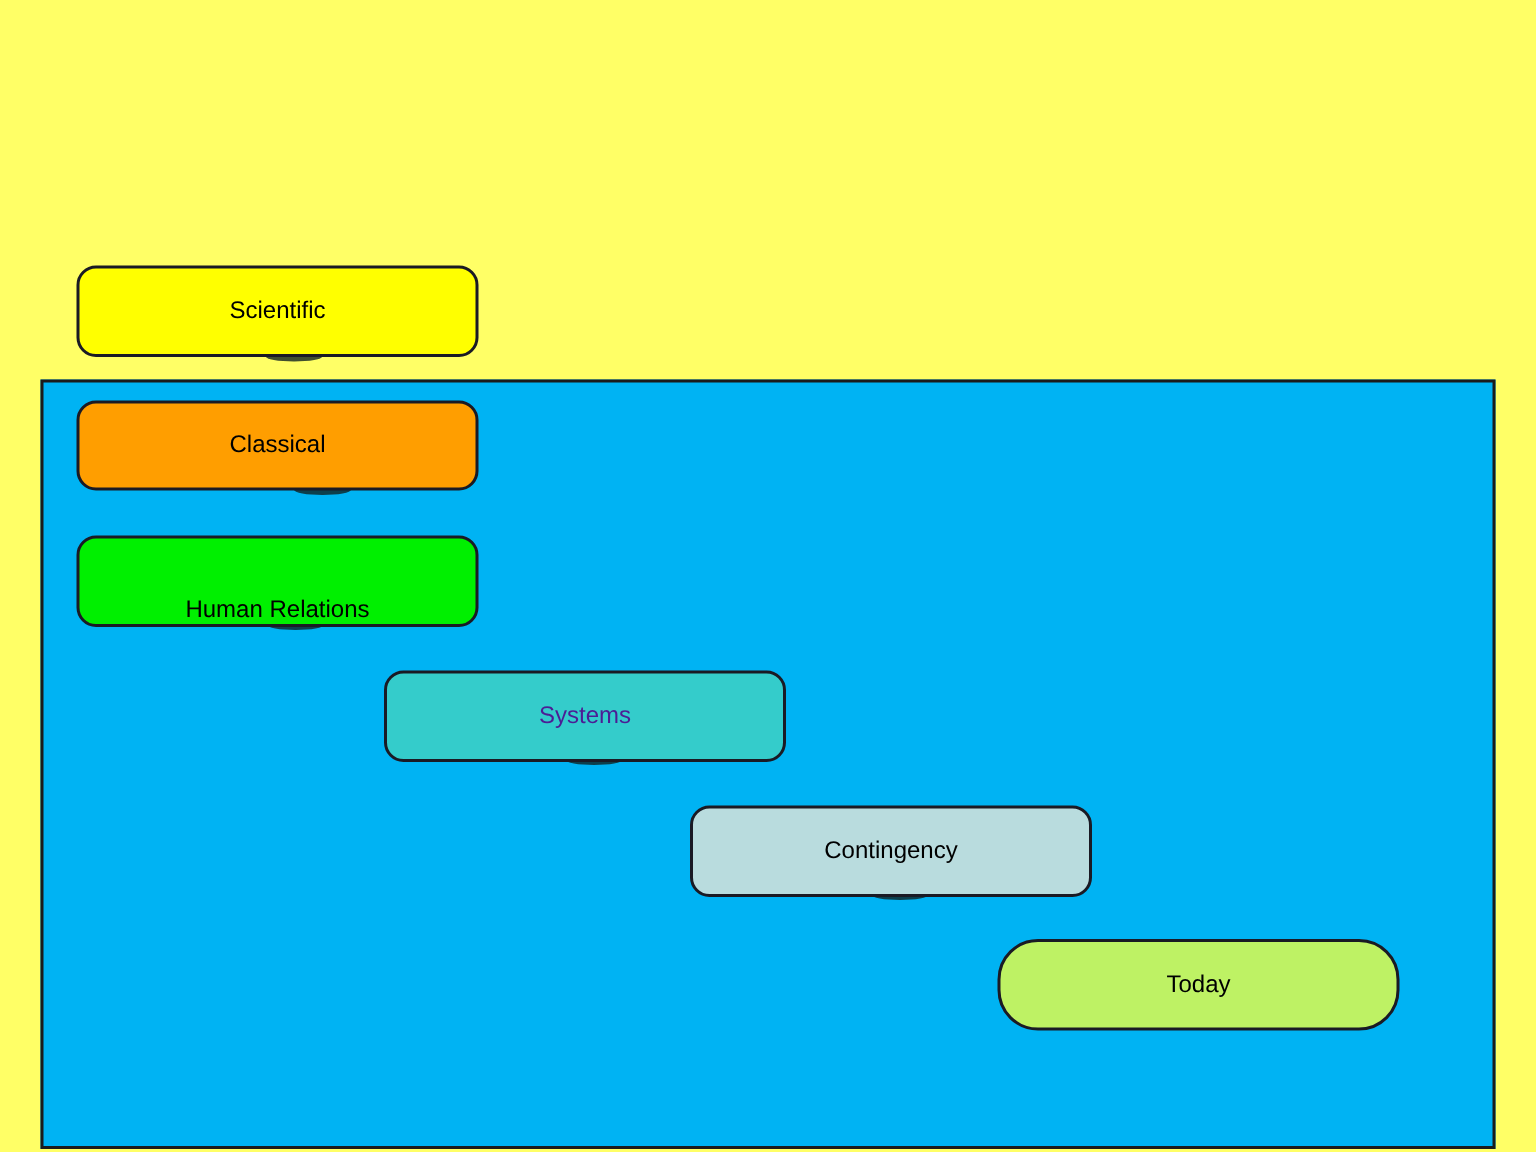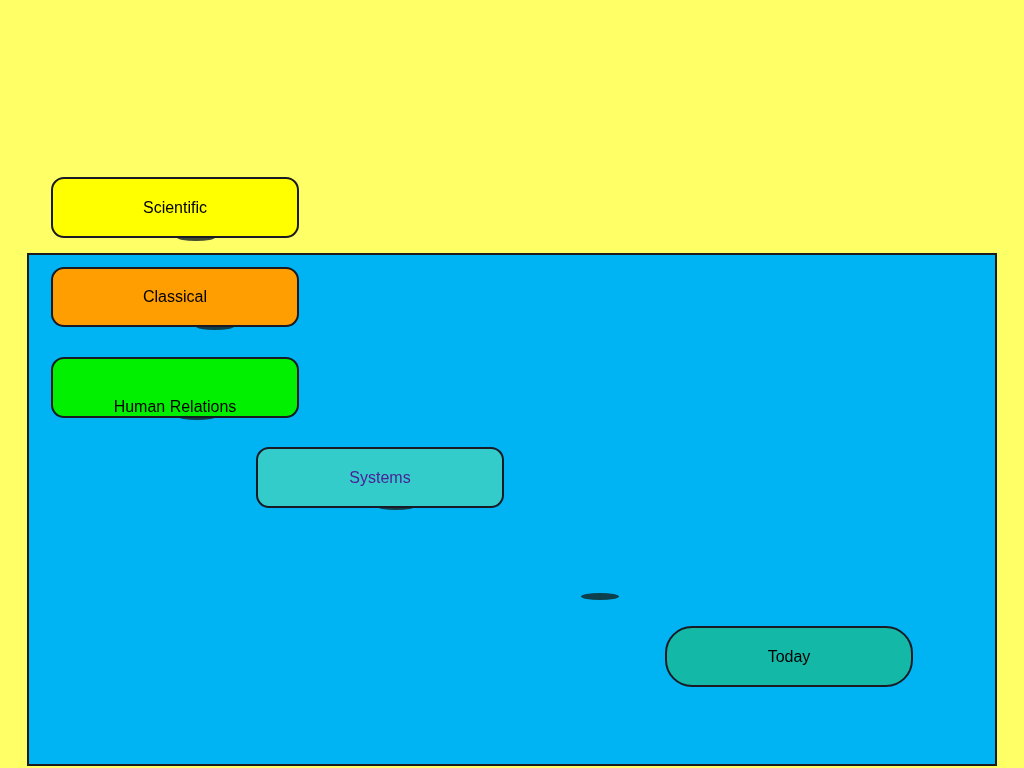--- a/index.html
+++ b/index.html
@@ -15,21 +15,21 @@
     left: 27px;
     top: 253px;
     width: 970px;
     height: 513px;
     box-sizing: border-box;
     border: 2px solid #1b1b1b;
     z-index: 0;
   }
   .box {
     position: absolute;
-    width: 248px;
+    width: 268px;
     height: 61px;
     box-sizing: border-box;
     border: 2px solid #1a1a24;
     border-radius: 13px;
     display: flex;
     align-items: center;
     justify-content: center;
     z-index: 2;
     font-size: 16px;
     color: #000;
@@ -77,18 +77,21 @@
   </div>
 
   <div class="box" id="box-human-relations" style="background-color: rgb(0, 240, 0); border-color: rgb(26, 26, 36); color: rgb(0, 0, 0);">
     <span>Human Relations</span>
   </div>
 
   <div class="box" id="box-systems" style="background-color: rgb(52, 204, 203); border-color: rgb(26, 26, 36); color: #4c1d95;">
     <span>Systems</span>
   </div>
 
+  <div class="box" id="box-contingency" style="background-color: rgb(185, 220, 222); border-color: rgb(26, 26, 36); color: rgb(0, 0, 0);">
+    <span>Contingency</span>
+  </div>
 
-  <div class="box" id="box-today" style="background-color: #14b8a6; border-color: rgb(26, 26, 36); color: rgb(0, 0, 0); border-radius: 27px;">
+  <div class="box" id="box-today" style="background-color: #bef264; border-color: rgb(26, 26, 36); color: rgb(0, 0, 0); border-radius: 27px;">
     <span>Today</span>
   </div>
 
 </div>
 
 </body></html>

